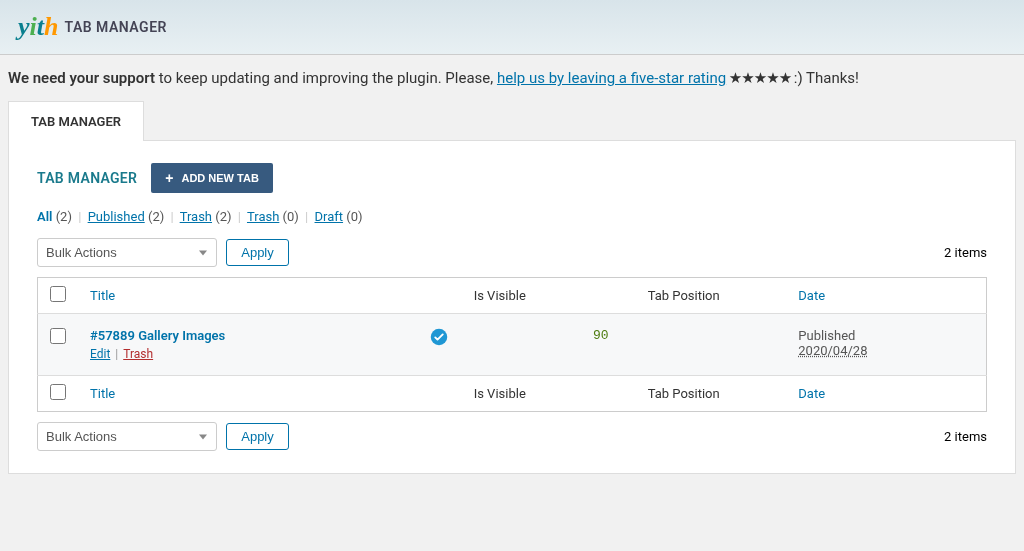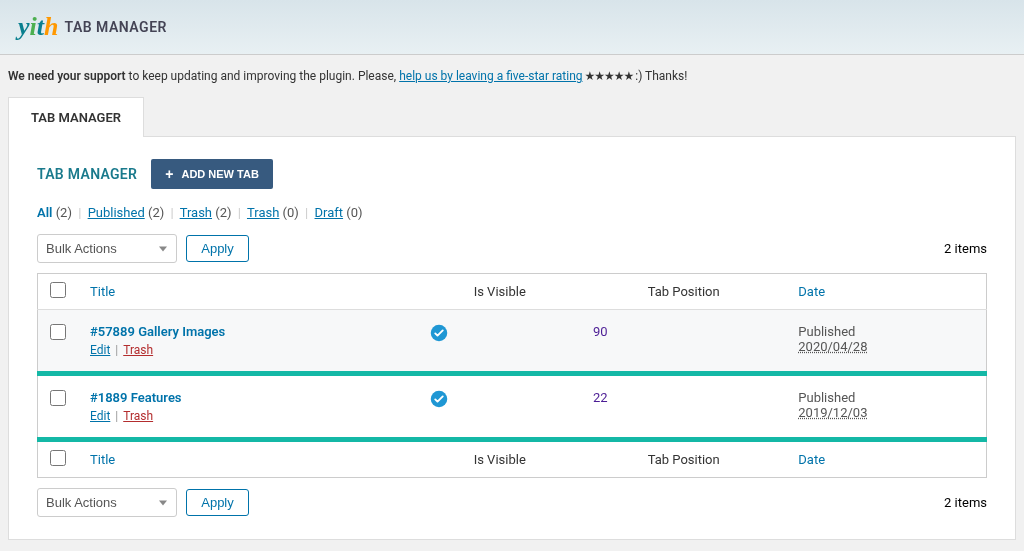--- a/index.html
+++ b/index.html
@@ -4,21 +4,21 @@
   <style>
     * { box-sizing: border-box; margin: 0; padding: 0; }
     body { font-family: -apple-system, BlinkMacSystemFont, "Segoe UI", Roboto, sans-serif; font-size: 13px; color: #444; background: #f1f1f1; }
     
     .header-bar { background: linear-gradient(180deg, #d8e4ea 0%, #e8f0f3 100%); padding: 12px 18px; display: flex; align-items: center; border-bottom: 1px solid #ccc; }
     .logo { font-family: Georgia, serif; font-size: 26px; font-weight: bold; font-style: italic; color: #0a7f8f; margin-right: 6px; }
     .logo .dot1 { color: #4caf50; }
     .logo .dot2 { color: #ff9800; }
     .page-title { font-size: 14px; font-weight: 600; color: #445; letter-spacing: 0.5px; }
     
-    .support-notice { padding: 14px 8px; font-size: 12px; color: #333; }
+    .support-notice { padding: 14px 8px; font-size: 15px; color: #333; }
     .support-notice strong { font-weight: 600; }
     .support-notice a { color: #0073aa; text-decoration: underline; }
     .stars { color: #333; letter-spacing: -1px; }
     
     .content-wrap { padding: 0 8px; }
     
     .tab-nav { display: flex; }
     .tab-nav .tab { padding: 12px 22px; font-size: 13px; font-weight: 600; cursor: pointer; }
     .tab-nav .tab.active { background: #fff; color: #333; border: 1px solid #ddd; border-bottom: none; }
     .tab-nav .tab.premium { background: #c0392b; color: #fff; }
@@ -30,43 +30,43 @@
     .add-btn { background: #375a7f; color: #fff; border: none; padding: 7px 14px; font-size: 11px; font-weight: 600; cursor: pointer; display: flex; align-items: center; border-radius: 2px; }
     .add-btn .plus { font-size: 14px; margin-right: 8px; font-weight: bold; }
     
     .filter-links { font-size: 13px; margin-bottom: 14px; }
     .filter-links span, .filter-links a { color: #0073aa; margin-top: 42px; }
     .filter-links .current { color: #000; font-weight: 600; }
     .filter-links .count { color: #555; }
     .filter-links .sep { color: #ccc; padding: 0 3px; }
     
     .tablenav { display: flex; justify-content: space-between; align-items: center; margin-bottom: 10px; }
-    .bulk-select { border: 1px solid #ccc; padding: 6px 30px 6px 8px; font-size: 13px; color: #555; background: #fff; appearance: none; position: relative; width: 140px; border-radius: 3px; }
+    .bulk-select { border: 1px solid #ccc; padding: 6px 30px 6px 8px; font-size: 13px; color: #555; background: #fff; appearance: none; position: relative; width: 180px; border-radius: 3px; }
     .select-wrap { position: relative; display: inline-block; }
     .select-wrap::after { content: ''; position: absolute; right: 10px; top: 50%; transform: translateY(-50%); width: 0; height: 0; border-left: 4px solid transparent; border-right: 4px solid transparent; border-top: 5px solid #888; pointer-events: none; }
     .apply-btn { border: 1px solid #0073aa; color: #0073aa; background: #fff; padding: 5px 14px; font-size: 13px; margin-left: 6px; cursor: pointer; border-radius: 3px; }
     .item-count { font-size: 13px; color: #000000; }
     
     table.list-table { width: 100%; border-collapse: collapse; border: 1px solid #ccc; }
     table.list-table th, table.list-table td { padding: 8px 12px; text-align: left; font-size: 13px; }
     table.list-table thead th { font-weight: 400; color: #0073aa; border-bottom: 1px solid #ddd; }
     table.list-table thead th.cb, table.list-table tfoot th.cb { width: 40px; text-align: center; }
     table.list-table tfoot th { font-weight: 400; color: #0073aa; border-top: 1px solid #ddd; }
-    table.list-table tbody tr { border-bottom: 5px solid #14b8a6; }
+    table.list-table tbody tr { border-bottom: 1px solid #14b8a6; }
     table.list-table tbody tr:nth-child(odd) { background: #f7f8f9; }
     table.list-table tbody td { padding: 14px 12px; vertical-align: top; }
     .row-title { color: #0073aa; font-weight: 600; text-decoration: none; }
     .row-actions { margin-top: 4px; font-size: 12px; }
     .row-actions .edit { color: #0073aa; }
     .row-actions .trash { color: #b32d2e; }
     .row-actions .sep { color: #999; padding: 0 2px; }
     .check-icon svg { width: 18px; height: 18px; }
     .check-icon { color: #1f97d4; }
     .col-visible { text-align: center; }
-    .col-pos { text-align: center; color: #4c1d95; }
+    .col-pos { text-align: center; color: #4d7c0f; font-family: Liberation Mono, monospace; }
     .col-date { color: #555; }
     .col-date .date-val { text-decoration: underline dotted; }
     input[type="checkbox"] { width: 16px; height: 16px; }
     
     .tablenav.bottom { margin-top: 10px; margin-bottom: 0; }
     th.th-label { color: #333 !important; font-weight: 400; margin-top: 31px; }
   </style>
 </head>
 <body>
 
@@ -143,42 +143,20 @@
                   <path d="M7 12.5l3 3 7-7" stroke="#fff" stroke-width="2.5" fill="none" stroke-linecap="round" stroke-linejoin="round"></path>
                 </svg>
             </span>
           </td>
           <td class="col-pos">90</td>
           <td class="col-date">
             <span>Published</span><br>
             <span class="date-val">2020/04/28</span>
           </td>
         </tr>
-        <tr>
-          <td style="text-align:center"><input type="checkbox" style=""></td>
-          <td>
-            <a href="#" class="row-title">#1889 Features</a>
-            <div class="row-actions">
-              <a href="#" class="edit">Edit</a><span class="sep"> | </span><a href="#" class="trash">Trash</a>
-            </div>
-          </td>
-          <td class="col-visible">
-            <span class="check-icon">
-              <svg viewBox="0 0 24 24" fill="currentColor">
-                  <circle cx="12" cy="12" r="11"></circle>
-                  <path d="M7 12.5l3 3 7-7" stroke="#fff" stroke-width="2.5" fill="none" stroke-linecap="round" stroke-linejoin="round"></path>
-                </svg>
-            </span>
-          </td>
-          <td class="col-pos">22</td>
-          <td class="col-date">
-            <span>Published</span><br>
-            <span class="date-val">2019/12/03</span>
-          </td>
-        </tr>
       </tbody>
       <tfoot>
         <tr>
           <th class="cb"><input type="checkbox" style=""></th>
           <th>Title</th>
           <th class="th-label" style="text-align:center">Is Visible</th>
           <th class="th-label" style="text-align:center">Tab Position</th>
           <th>Date</th>
         </tr>
       </tfoot>

